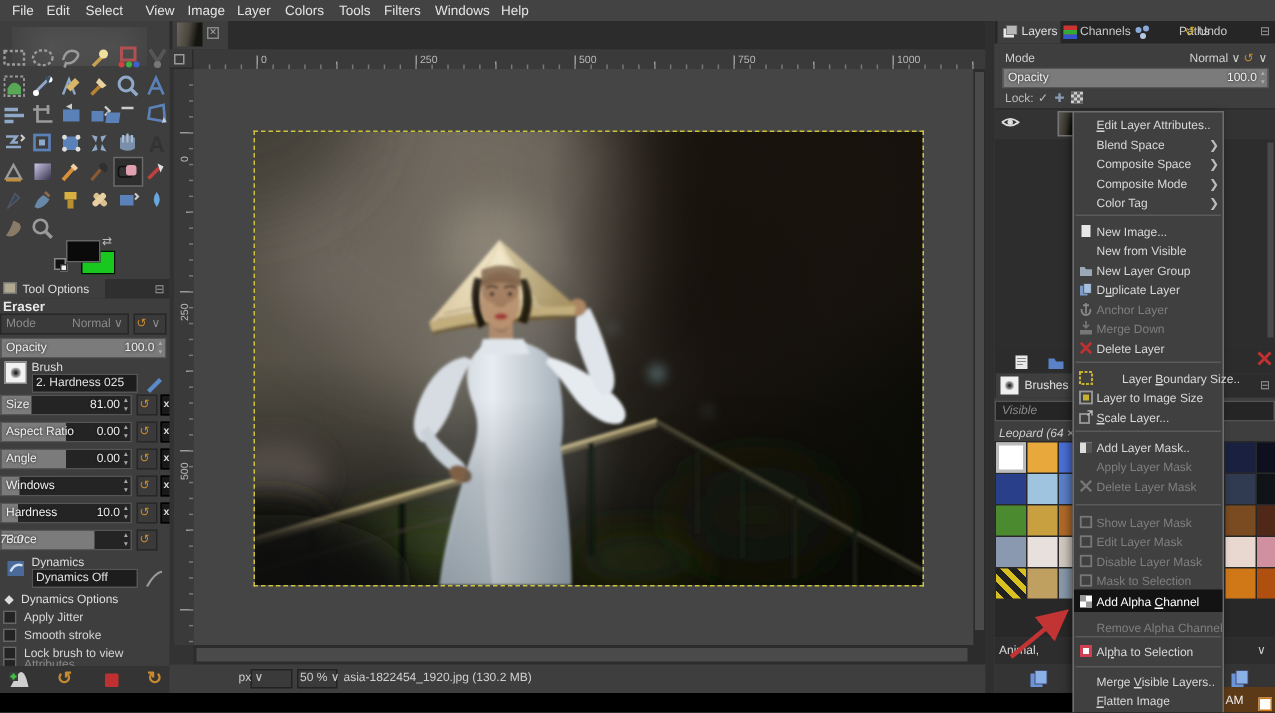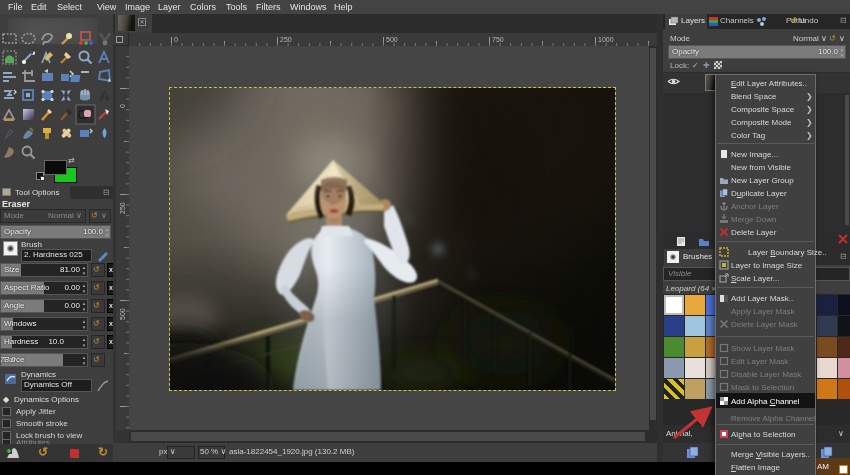--- a/index.html
+++ b/index.html
@@ -169,21 +169,21 @@
 <div class="abs t8" style="left:4px;top:318px;color:#f0f0f0;text-shadow:0 0 2px rgba(0,0,0,.8);">Windows</div>
 <div class="abs t8" style="left:0px;top:318px;width:102px;text-align:right;color:#f0f0f0;text-shadow:0 0 2px rgba(0,0,0,.8);">5.0</div>
 <div class="abs" style="left:81px;top:318px;width:6px;height:12px;font-size:5px;line-height:6px;color:#aaa;text-align:center;">▴<br>▾</div>
 <div class="abs" style="left:91px;top:317px;width:14px;height:14px;background:#3a3a3a;border:1px solid #272727;"></div>
 <div class="abs t8" style="left:93px;top:318px;color:#c88a30;">↺</div>
 <div class="abs" style="left:107px;top:317px;width:12px;height:14px;background:#191919;border:1px solid #000;"></div>
 <div class="abs" style="left:109px;top:318px;font-size:7px;line-height:12px;color:#ddd;font-weight:bold;">x</div>
 <div class="abs" style="left:0px;top:335px;width:88px;height:14px;background:#242424;border:1px solid #555;"></div>
 <div class="abs" style="left:1px;top:336px;width:11px;height:12px;background:#7b7b7b;"></div>
 <div class="abs t8" style="left:4px;top:336px;color:#f0f0f0;text-shadow:0 0 2px rgba(0,0,0,.8);">Hardness</div>
-<div class="abs t8" style="left:0px;top:336px;width:64px;text-align:right;color:#f0f0f0;text-shadow:0 0 2px rgba(0,0,0,.8);">10.0</div>
+<div class="abs t8" style="left:0px;top:336px;width:80px;text-align:right;color:#f0f0f0;text-shadow:0 0 2px rgba(0,0,0,.8);">10.0</div>
 <div class="abs" style="left:81px;top:336px;width:6px;height:12px;font-size:5px;line-height:6px;color:#aaa;text-align:center;">▴<br>▾</div>
 <div class="abs" style="left:91px;top:335px;width:14px;height:14px;background:#3a3a3a;border:1px solid #272727;"></div>
 <div class="abs t8" style="left:93px;top:336px;color:#c88a30;">↺</div>
 <div class="abs" style="left:107px;top:335px;width:12px;height:14px;background:#191919;border:1px solid #000;"></div>
 <div class="abs" style="left:109px;top:336px;font-size:7px;line-height:12px;color:#ddd;font-weight:bold;">x</div>
 <div class="abs" style="left:0px;top:353px;width:88px;height:14px;background:#242424;border:1px solid #555;"></div>
 <div class="abs" style="left:1px;top:354px;width:62px;height:12px;background:#7b7b7b;"></div>
 <div class="abs t8" style="left:4px;top:354px;color:#f0f0f0;text-shadow:0 0 2px rgba(0,0,0,.8);">Force</div>
 <div class="abs t8" style="left:0px;top:354px;width:92px;text-align:left;color:#f0f0f0;text-shadow:0 0 2px rgba(0,0,0,.8);font-style:italic;">73.0</div>
 <div class="abs" style="left:81px;top:354px;width:6px;height:12px;font-size:5px;line-height:6px;color:#aaa;text-align:center;">▴<br>▾</div>

